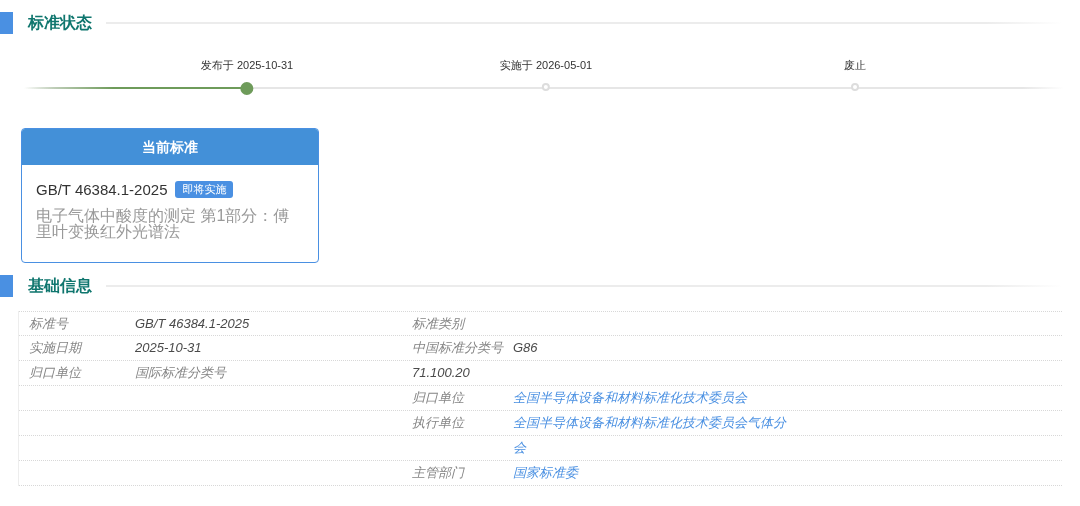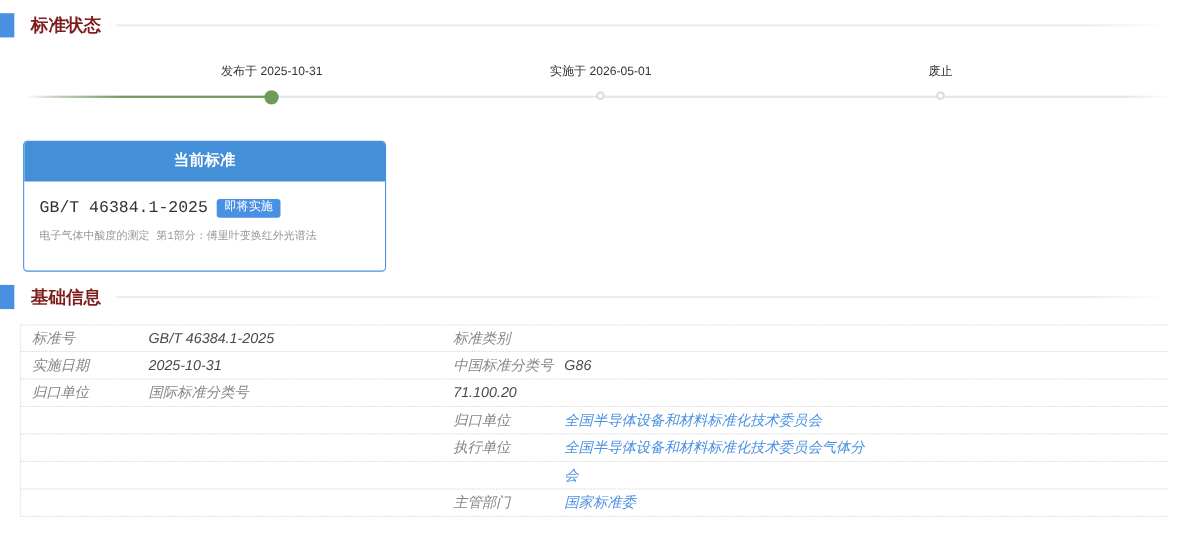--- a/index.html
+++ b/index.html
@@ -6,21 +6,21 @@
   html, body {
     width: 1080px; height: 506px;
     background: #fff;
     font-family: "Liberation Sans", "DejaVu Sans", sans-serif;
     overflow: hidden;
   }
   
   .section-header { display: flex; align-items: center; margin: 12px 18px 0 0; height: 22px; }
   .section-header.second { }
   .marker { width: 13px; height: 22px; background: var(--accent, #4a90e2); flex: 0 0 auto; }
-  .sec-title { margin-left: 15px; font-size: 16px; font-weight: bold; color: #7f1d1d; white-space: nowrap; }
+  .sec-title { margin-left: 15px; font-size: 16px; font-weight: bold; color: #0f766e; white-space: nowrap; }
   .rule { flex: 1; height: 2px; background: linear-gradient(to right, #ececec 92%, rgba(236,236,236,0)); margin-left: 14px; }
 
   
   .timeline { position: relative; height: 46px; margin-top: 22px; }
   .track {
     position: absolute; left: 24px; right: 16px; top: 31px; height: 2px;
     background: linear-gradient(to right, rgba(230,230,230,0), #e6e6e6 3%, #e6e6e6 96%, rgba(230,230,230,0));
   }
   .track-green {
     position: absolute; left: 24px; width: 224px; top: 31px; height: 2px;
@@ -30,37 +30,37 @@
   .milestone.m1 { left: 247px; }
   .milestone.m2 { left: 546px; }
   .milestone.m3 { left: 855px; }
   .m-label { font-size: 11px; color: #333; white-space: nowrap; line-height: 18px; }
   .dot { position: absolute; left: 50%; transform: translateX(-50%); border-radius: 50%; }
   .dot.reached { top: 26px; width: 13px; height: 13px; background: var(--timeline_active, #6e9b5a); }
   .dot.pending { top: 27px; width: 8px; height: 8px; background: #fff; border: 2px solid #ddd; }
 
   
   .card {
-    margin: 26px 0 0 21px; width: 330px;
+    margin: 26px 0 0 21px; width: 298px;
     border: 1px solid var(--accent, #4a90e2); border-radius: 4px;
-    overflow: hidden; background: #fff; font-family: Liberation Mono, monospace;
+    overflow: hidden; background: #fff;
   }
   .card-header {
     background: var(--card_header, #4390d8); color: #fff;
     font-size: 14px; font-weight: bold; text-align: center;
     height: 36px; line-height: 36px;
   }
   .card-body { padding: 16px 14px 22px 14px; }
   .code-line { display: flex; align-items: center; }
   .code { font-size: 15px; color: #333; }
   .badge {
     margin-left: 8px; background: var(--accent, #4a90e2); color: #fff;
     font-size: 11px; padding: 3px 7px; border-radius: 3px; line-height: 1; white-space: nowrap;
   }
-  .desc { margin-top: 10px; font-size: 10px; color: #999; line-height: 16px; }
+  .desc { margin-top: 10px; font-size: 16px; color: #999; line-height: 16px; }
 
   
   .info-table { margin: 14px 18px 0 18px; border-left: 1px solid #ededed; }
   .info-row {
     display: grid; grid-template-columns: 106px 277px 101px 1fr;
     padding-left: 10px; height: 25px; line-height: 24px;
     border-bottom: 1px dotted #d8d8d8; font-size: 13px;
     align-items: center;
     font-style: italic;
   }

